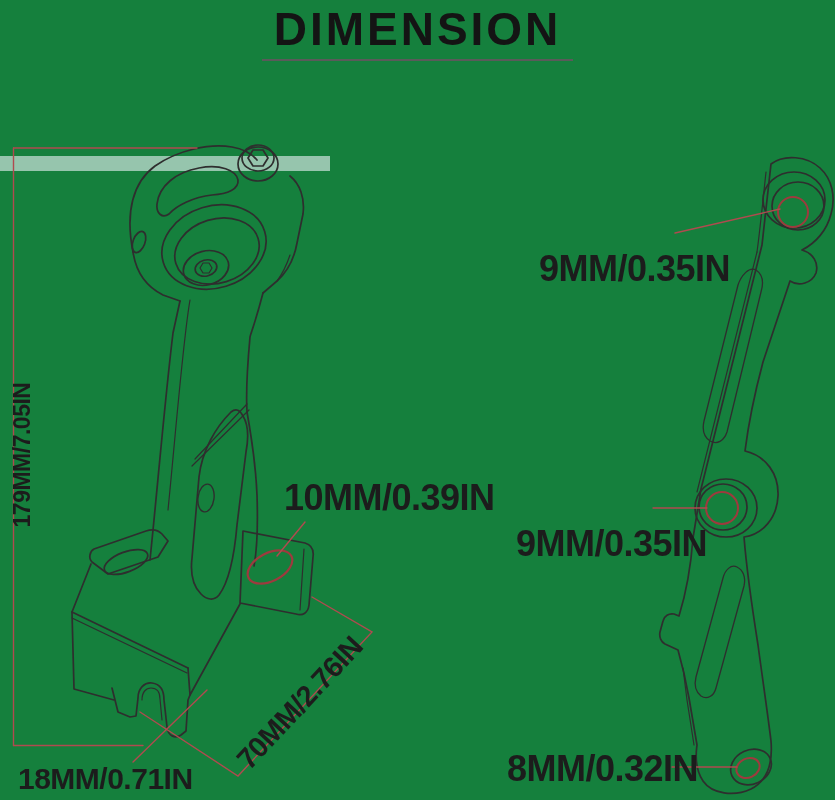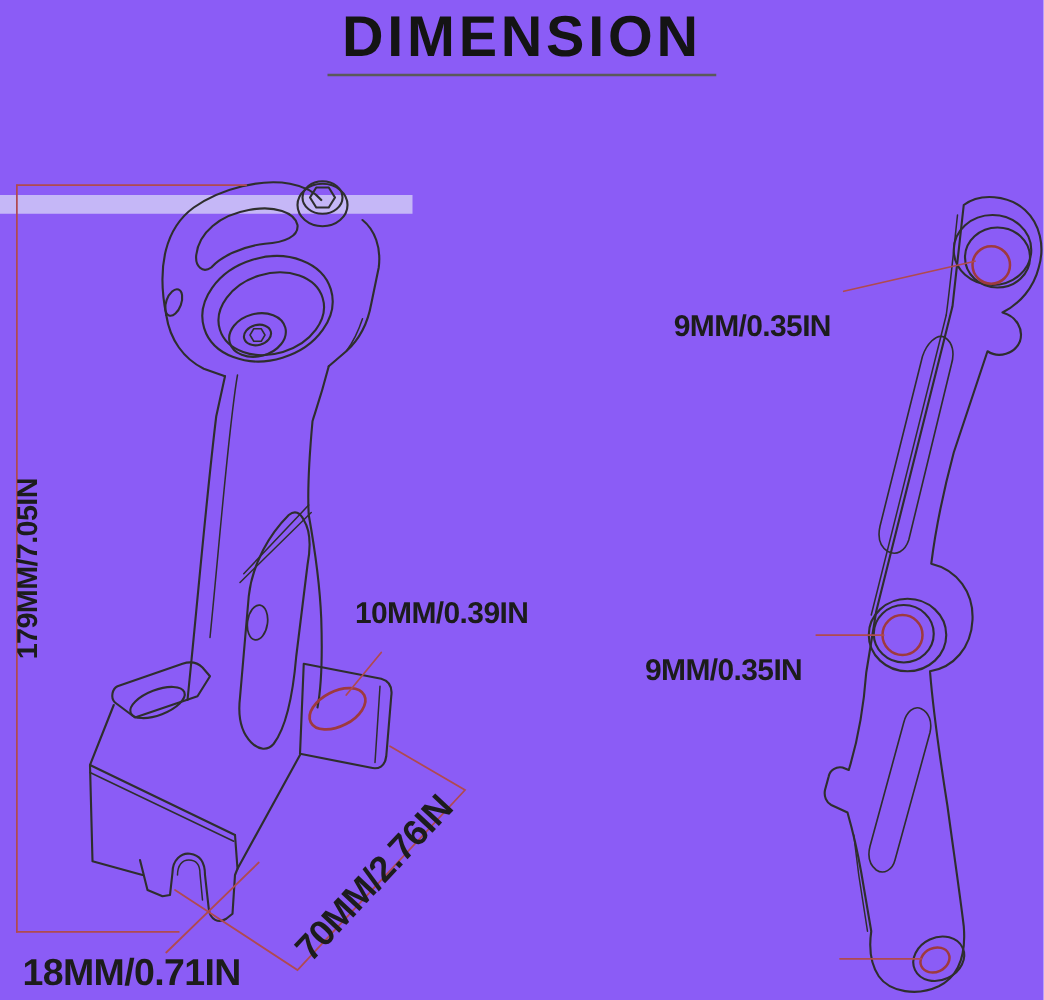--- a/index.html
+++ b/index.html
@@ -1,23 +1,23 @@
 <!DOCTYPE html>
 <html><head>
 <meta charset="utf-8">
 <style>
   html,body{margin:0;padding:0;background:#ffffff;}
   body{width:835px;height:800px;overflow:hidden;font-family:"Liberation Sans",sans-serif;}
-  .canvas{position:relative;width:835px;height:800px;background:#8b5cf6;}
+  .canvas{position:relative;width:835px;height:800px;background:#15803d;}
   .title-wrap{position:absolute;left:0;top:0;width:835px;text-align:center;}
   .title{margin:0;padding-top:2px;font-size:46px;font-weight:700;letter-spacing:3px;color:#141414;
          font-family:"Liberation Sans",sans-serif;}
   .title-rule{position:absolute;left:262px;top:59px;width:311px;height:2px;background:#5a5a5a;}
   svg.drawing{position:absolute;left:0;top:0;}
-  .dim-label{position:absolute;color:#1c1c1c;font-weight:700;font-size:24px;letter-spacing:-0.5px;white-space:nowrap;}
+  .dim-label{position:absolute;color:#1c1c1c;font-weight:700;font-size:36px;letter-spacing:-0.5px;white-space:nowrap;}
   .dim-label.small{font-size:23px;}
   .rot-90{transform:translate(-50%,-50%) rotate(-90deg);}
   .rot-diag{transform:translate(-50%,-50%) rotate(-47deg);}
   .anchor{position:absolute;}
 </style>
 </head>
 <body>
 
 <div class="canvas">
 
@@ -138,14 +138,15 @@
   <div class="anchor" style="left:300px;top:703px;">
     <div class="dim-label rot-diag" style="font-size:29px;">70MM/2.76IN</div>
   </div>
 
   <div class="dim-label" style="left:18px;top:762px;font-size:30px;">18MM/0.71IN</div>
 
   <div class="dim-label" style="left:539px;top:248px;">9MM/0.35IN</div>
 
   <div class="dim-label" style="left:516px;top:523px;">9MM/0.35IN</div>
 
+  <div class="dim-label" style="left:507px;top:748px;">8MM/0.32IN</div>
 
 </div>
 
 </body></html>

